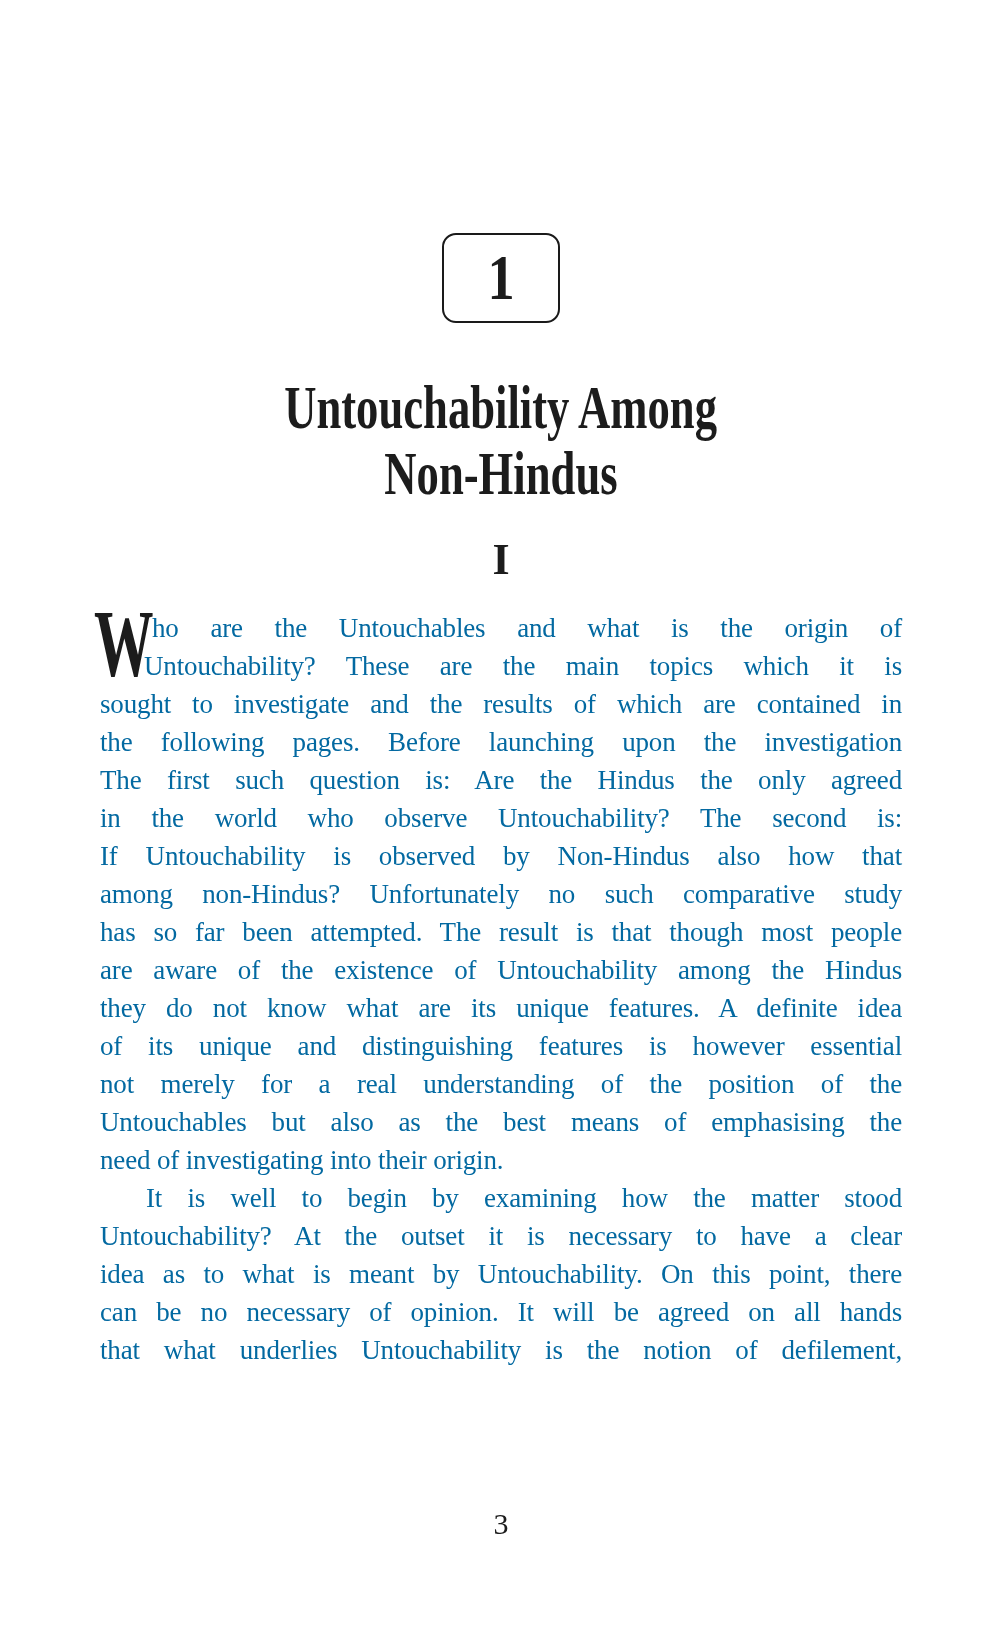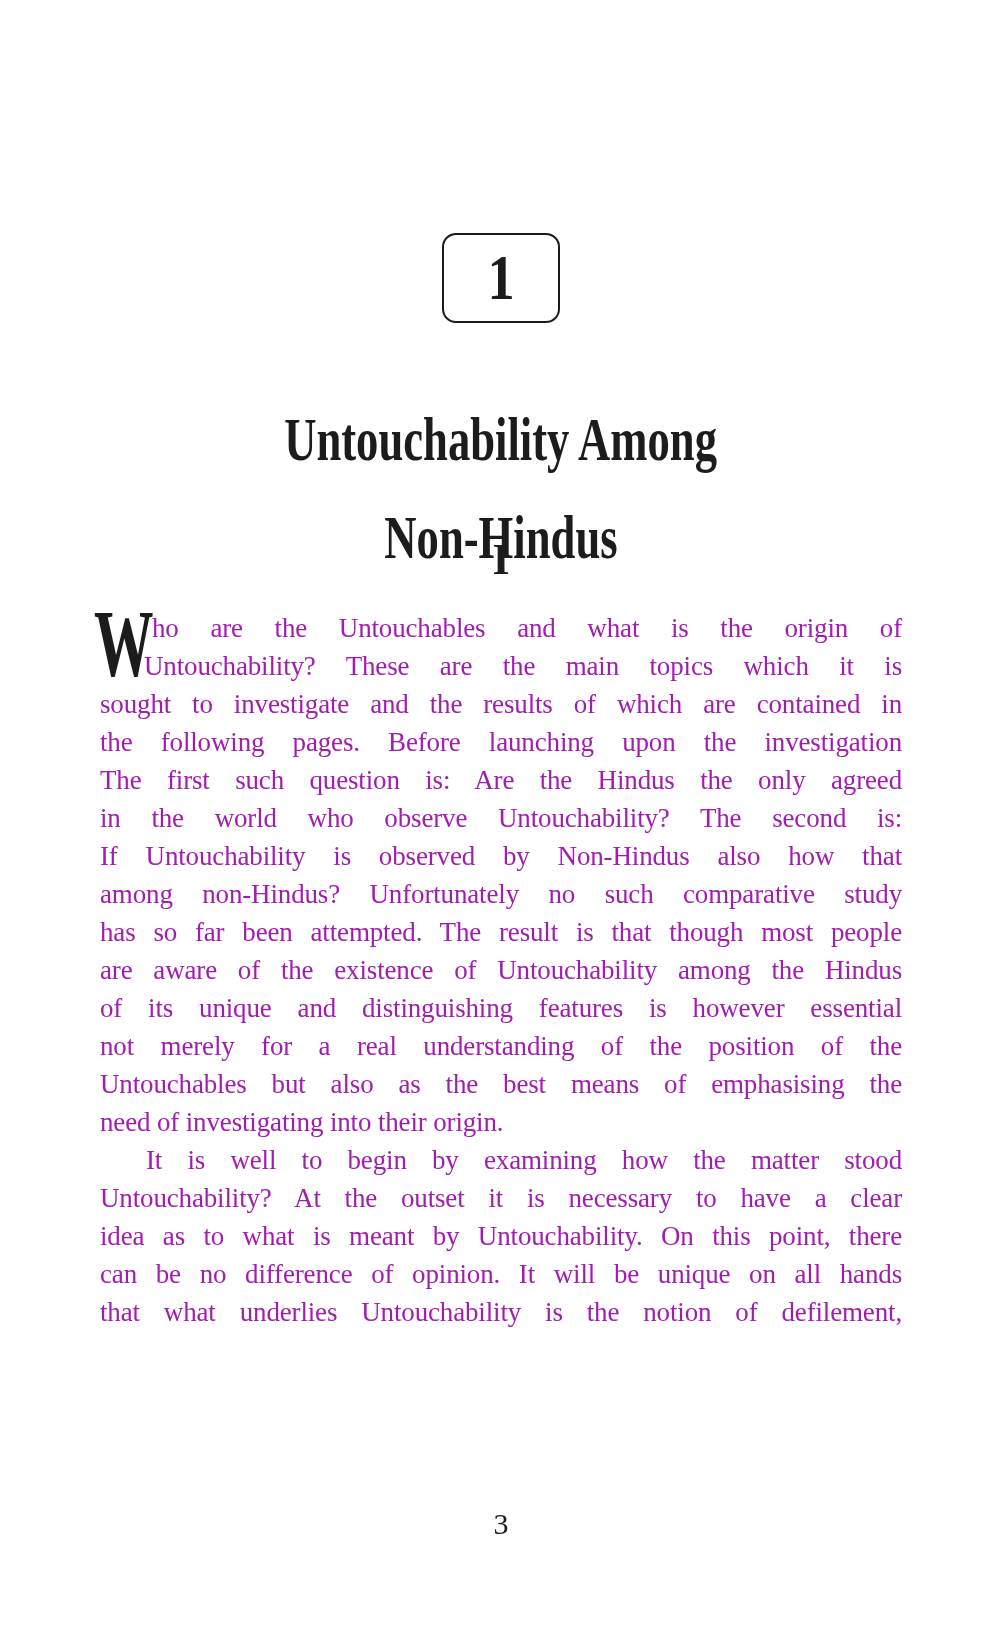--- a/index.html
+++ b/index.html
@@ -30,21 +30,20 @@
     position:absolute;
     left:100px;top:374px;
     width:802px;
     text-align:center;
     font-weight:bold;
   }
   .title-line{
     font-size:62px;
     line-height:66px;
     white-space:nowrap;
-    margin-top:32px;
   }
   .title-line span{
     display:inline-block;
     transform:scaleX(0.72);
     transform-origin:center;
   }
   .section-heading{
     position:absolute;
     left:100px;top:538px;
     width:802px;
@@ -61,21 +60,21 @@
     font-weight:bold;
     transform:scaleX(0.62);
     transform-origin:left top;
   }
   .body-text{
     position:absolute;
     left:100px;top:609px;
     width:802px;
     font-size:27px;
     letter-spacing:-0.15px;
-    color:#a21caf;
+    color:#0369a1;
   }
   .bline{
     height:38px;
     line-height:38px;
     text-align:justify;
     text-align-last:justify;
     white-space:normal;
   }
   .bline.dc1{padding-left:52px;}
   .bline.dc2{padding-left:44px;}
@@ -116,26 +115,27 @@
       <div class="bline dc1">ho are the Untouchables and what is the origin of</div>
       <div class="bline dc2">Untouchability? These are the main topics which it is</div>
       <div class="bline">sought to investigate and the results of which are contained in</div>
       <div class="bline">the following pages. Before launching upon the investigation</div>
       <div class="bline">The first such question is: Are the Hindus the only agreed</div>
       <div class="bline">in the world who observe Untouchability? The second is:</div>
       <div class="bline">If Untouchability is observed by Non-Hindus also how that</div>
       <div class="bline">among non-Hindus? Unfortunately no such comparative study</div>
       <div class="bline">has so far been attempted. The result is that though most people</div>
       <div class="bline">are aware of the existence of Untouchability among the Hindus</div>
+      <div class="bline">they do not know what are its unique features. A definite idea</div>
       <div class="bline">of its unique and distinguishing features is however essential</div>
       <div class="bline">not merely for a real understanding of the position of the</div>
       <div class="bline">Untouchables but also as the best means of emphasising the</div>
       <div class="bline no-just">need of investigating into their origin.</div>
       <div class="bline indent">It is well to begin by examining how the matter stood</div>
       <div class="bline">Untouchability? At the outset it is necessary to have a clear</div>
       <div class="bline">idea as to what is meant by Untouchability. On this point, there</div>
-      <div class="bline">can be no difference of opinion. It will be unique on all hands</div>
+      <div class="bline">can be no necessary of opinion. It will be agreed on all hands</div>
       <div class="bline">that what underlies Untouchability is the notion of defilement,</div>
     </div>
 
   <div class="page-number">3</div>
 
 </div>
 
 </body></html>

